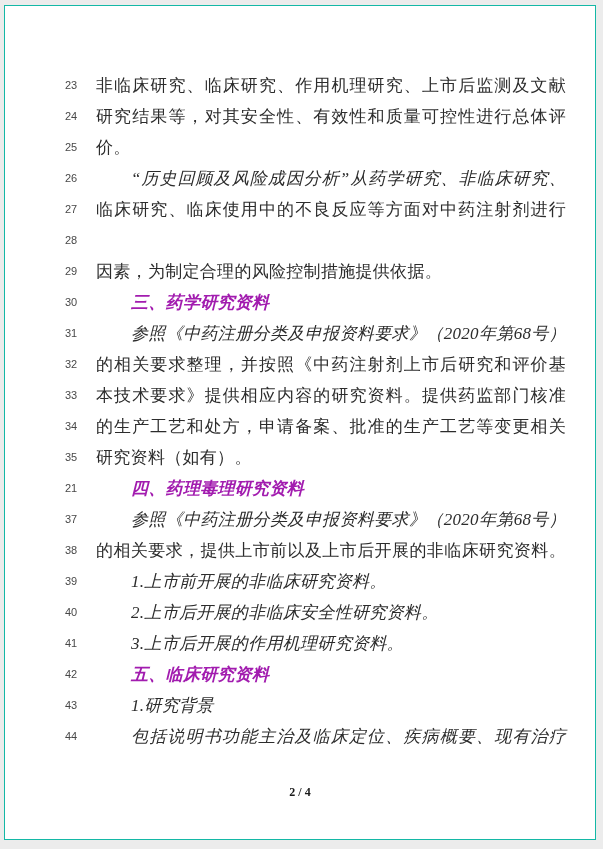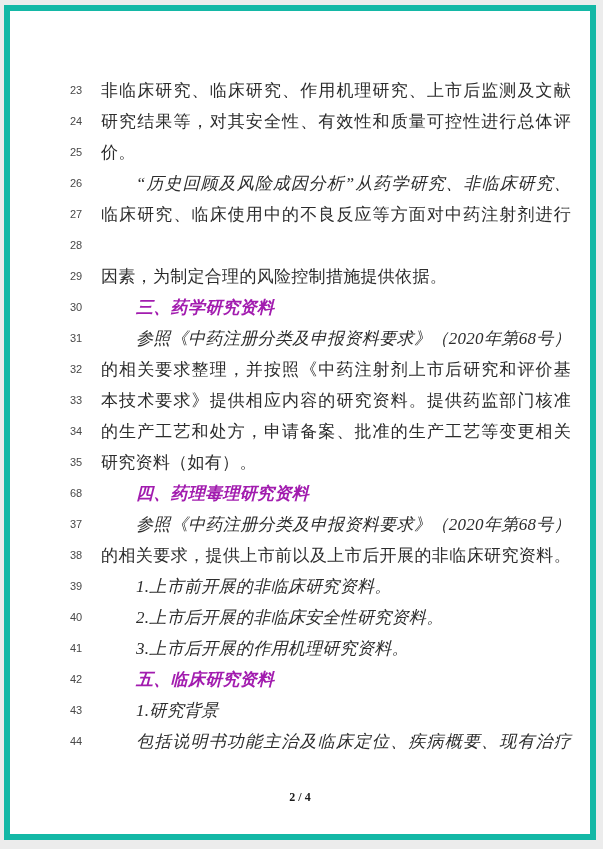--- a/index.html
+++ b/index.html
@@ -17,21 +17,21 @@
     height: 849px;
     background: #ececec;
   }
   .page {
     position: absolute;
     left: 4px;
     top: 5px;
     width: 592px;
     height: 835px;
     background: #ffffff;
-    border: 6px solid #14b8a6;
+    border: 1px solid #14b8a6;
     box-sizing: border-box;
   }
   .lines {
     position: absolute;
     left: 0;
     top: 64px;
     width: 100%;
   }
   .row {
     position: relative;
@@ -145,21 +145,21 @@
     <span class="lineno">34</span>
     <span class="ltext fill">的生产工艺和处方，申请备案、批准的生产工艺等变更相关</span>
   </div>
 
   <div class="row">
     <span class="lineno">35</span>
     <span class="ltext">研究资料（如有）。</span>
   </div>
 
   <div class="row">
-    <span class="lineno">68</span>
+    <span class="lineno">21</span>
     <span class="ltext heading indent">四、药理毒理研究资料</span>
   </div>
 
   <div class="row">
     <span class="lineno">37</span>
     <span class="ltext indent fill">参照《中药注册分类及申报资料要求》（2020年第68号）</span>
   </div>
 
   <div class="row">
     <span class="lineno">38</span>

